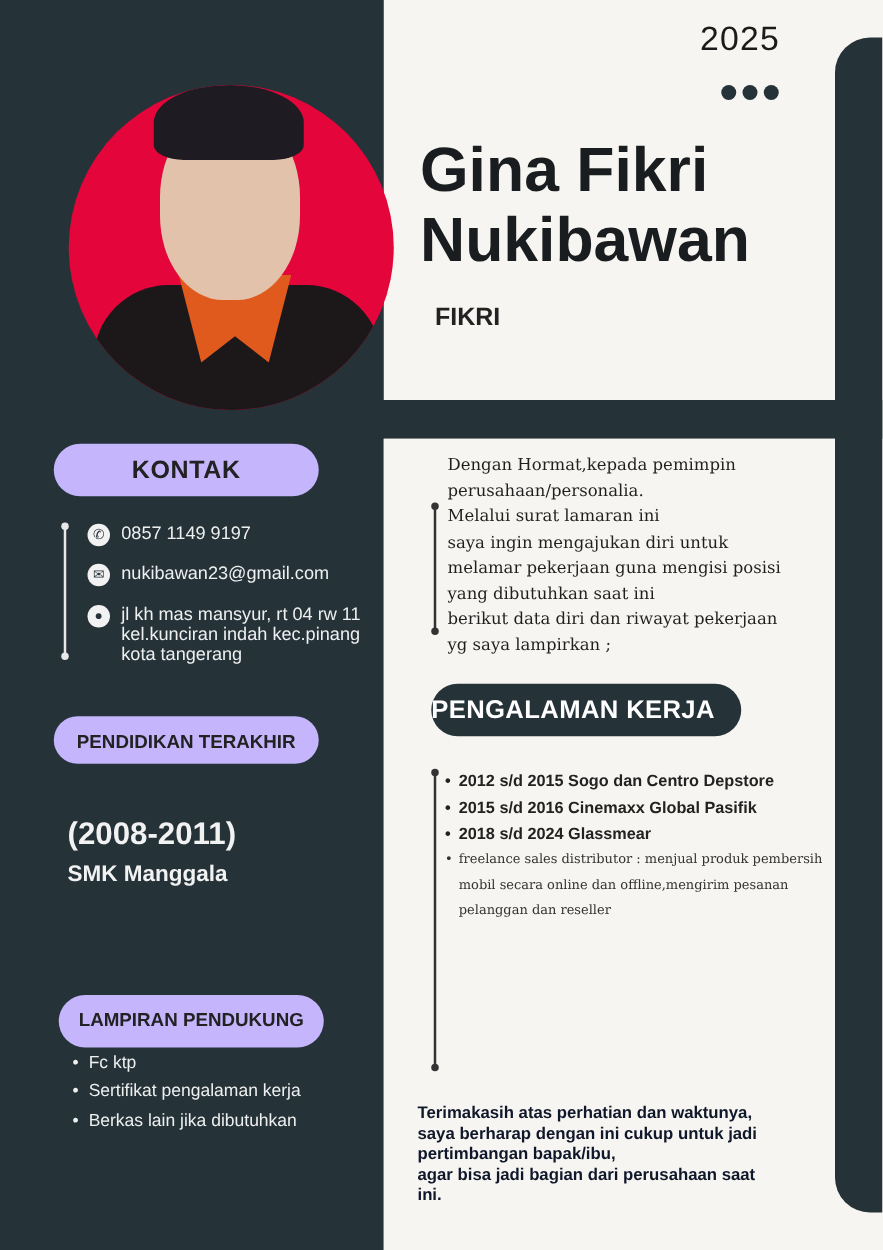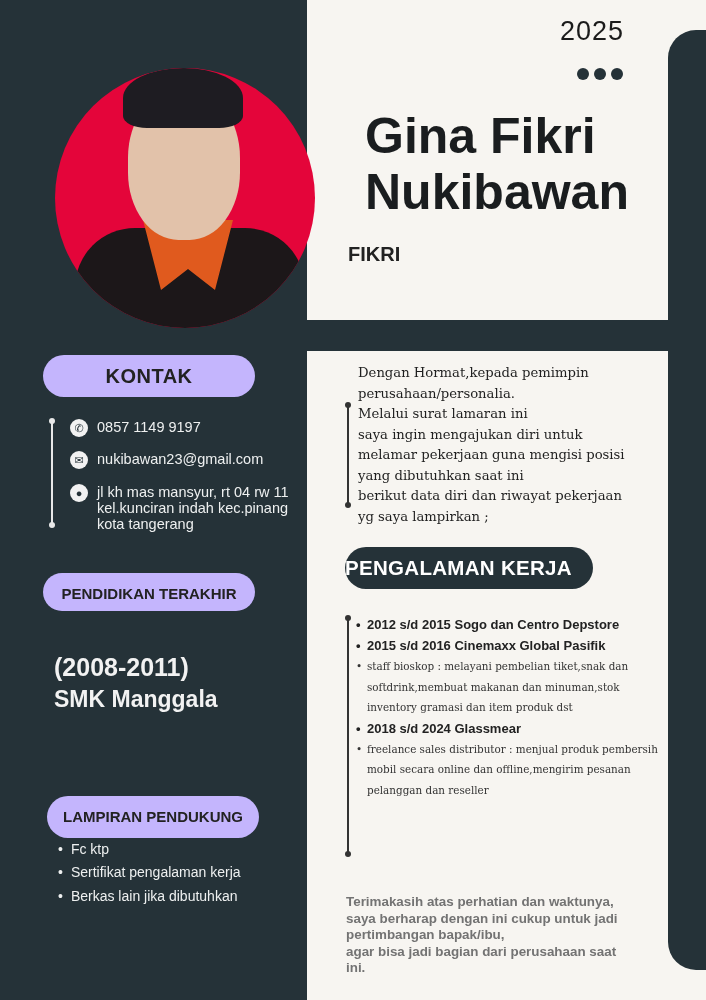--- a/index.html
+++ b/index.html
@@ -13,59 +13,59 @@
 
     #photo { position:absolute; left:55px; top:68px; width:260px; height:260px; border-radius:50%; background:#e4053a; overflow:hidden; }
     #photo .hair { position:absolute; left:68px; top:0; width:120px; height:60px; background:#1e1c22; border-radius:50% 50% 20% 20%; }
     #photo .face { position:absolute; left:73px; top:22px; width:112px; height:150px; background:#e2c2aa; border-radius:45% 45% 45% 45%; }
     #photo .body { position:absolute; left:20px; top:160px; width:230px; height:140px; background:#1c1719; border-radius:60px 60px 0 0; }
     #photo .collar { position:absolute; left:88px; top:152px; width:90px; height:70px; background:#e05a1e; clip-path:polygon(0 0,100% 0,80% 100%,50% 70%,20% 100%); }
 
     #year { position:absolute; left:560px; top:16px; font-size:27px; color:#1b1b1b; font-family:"Liberation Sans", sans-serif; letter-spacing:1px; }
     #dots { position:absolute; left:577px; top:68px; display:flex; gap:5px; }
     #dots span { width:12px; height:12px; border-radius:50%; background:#253238; display:block; }
-    #name { position:absolute; left:365px; top:108px; font-family:"Liberation Sans", sans-serif; font-weight:bold; font-size:50px; line-height:56px; color:#1a1d1f; margin:0; }
+    #name { position:absolute; left:336px; top:108px; font-family:"Liberation Sans", sans-serif; font-weight:bold; font-size:50px; line-height:56px; color:#1a1d1f; margin:0; }
     #nickname { position:absolute; left:348px; top:243px; font-family:"Liberation Sans", sans-serif; font-weight:bold; font-size:20px; color:#222; }
 
     .pill { position:absolute; background:#c4b5fd; border-radius:22px; color:#222; font-family:"Liberation Sans", sans-serif; font-weight:bold; text-align:center; }
     #kontak-pill { left:43px; top:355px; width:212px; height:42px; line-height:42px; font-size:20px; letter-spacing:0.5px; }
     #edu-pill { left:43px; top:573px; width:212px; height:38px; line-height:42px; font-size:15px; }
     #lamp-pill { left:47px; top:796px; width:212px; height:42px; line-height:42px; font-size:15px; }
 
     .vline { position:absolute; width:2px; background:#e8e8e8; }
     .vline::before, .vline::after { content:""; position:absolute; left:-2px; width:6px; height:6px; border-radius:50%; background:inherit; }
     .vline::before { top:-3px; } .vline::after { bottom:-3px; }
     #contact-line { left:51px; top:421px; height:104px; }
 
     .contact { position:absolute; left:70px; color:#eef0f0; font-family:"Liberation Sans", sans-serif; font-size:14.5px; line-height:16px; display:flex; align-items:flex-start; }
     .contact .ico { width:18px; height:18px; border-radius:50%; background:#f2f2f2; color:#253238; font-size:11px; text-align:center; line-height:18px; margin-right:9px; flex:none; }
     #c-phone { top:419px; } #c-email { top:451px; } #c-addr { top:484px; }
 
     #edu-years { position:absolute; left:54px; top:652px; color:#f2f2f2; font-family:"Liberation Sans", sans-serif; font-weight:bold; font-size:25px; line-height:30px; }
-    #edu-school { position:absolute; left:54px; top:684px; color:#f2f2f2; font-family:"Liberation Sans", sans-serif; font-weight:bold; font-size:23px; line-height:30px; }
+    #edu-school { position:absolute; left:54px; top:684px; color:#f2f2f2; font-family:"Liberation Sans", sans-serif; font-weight:bold; font-size:18px; line-height:30px; }
 
     #lamp-list { position:absolute; left:58px; top:838px; margin:0; padding:0; list-style:none; color:#eef0f0; font-family:"Liberation Sans", sans-serif; font-size:14px; line-height:23.3px; }
     #lamp-list li::before { content:"•"; margin-right:8px; }
 
     #letter-line { position:absolute; left:347px; top:405px; width:2px; height:100px; background:#333; }
     #letter-line::before, #letter-line::after { content:""; position:absolute; left:-2px; width:6px; height:6px; border-radius:50%; background:#333; }
     #letter-line::before { top:-3px; } #letter-line::after { bottom:-3px; }
     #letter { position:absolute; left:358px; top:363px; width:320px; font-family:"DejaVu Serif", serif; font-size:13.2px; line-height:20.5px; color:#1f1f1f; margin:0; white-space:pre-line; }
 
     #exp-pill { position:absolute; left:345px; top:547px; width:248px; height:42px; line-height:42px; background:#253238; border-radius:22px; color:#fff; font-family:"Liberation Sans", sans-serif; font-weight:bold; font-size:20.5px; text-align:left; letter-spacing:0.3px; }
     #exp-line { position:absolute; left:347px; top:618px; width:2px; height:236px; background:#333; }
     #exp-line::before, #exp-line::after { content:""; position:absolute; left:-2px; width:6px; height:6px; border-radius:50%; background:#333; }
     #exp-line::before { top:-3px; } #exp-line::after { bottom:-3px; }
     #exp-list { position:absolute; left:356px; top:614px; width:312px; margin:0; padding:0; list-style:none; color:#222; }
     #exp-list li { position:relative; padding-left:11px; }
     #exp-list li::before { content:"•"; position:absolute; left:0; }
     #exp-list li.head { font-family:"Liberation Sans", sans-serif; font-weight:bold; font-size:13px; line-height:21px; }
     #exp-list li.desc { font-family:"DejaVu Serif", serif; font-size:10.4px; line-height:20.5px; color:#333; }
 
-    #closing { position:absolute; left:334px; top:882px; width:330px; font-family:"Liberation Sans", sans-serif; font-weight:bold; font-size:13.4px; line-height:16.5px; color:#737373; margin:12px; white-space:pre-line; }
+    #closing { position:absolute; left:334px; top:882px; width:330px; font-family:"Liberation Sans", sans-serif; font-weight:bold; font-size:13.4px; line-height:16.5px; color:#0f172a; margin:0; white-space:pre-line; }
   </style>
 </head>
 <body>
 
 <div class="dark" id="left-col"></div>
 <div class="dark" id="mid-band"></div>
 <div class="dark" id="right-bar"></div>
 <div class="cream" id="lower-panel"></div>
 
 <div id="photo" title="Profile photo on red circular background">
@@ -123,21 +123,20 @@
 melamar pekerjaan guna mengisi posisi
 yang dibutuhkan saat ini
 berikut data diri dan riwayat pekerjaan
 yg saya lampirkan ;</p>
 
 <div id="exp-pill">PENGALAMAN KERJA</div>
 <div id="exp-line"></div>
 <ul id="exp-list">
   <li class="head">2012 s/d 2015 Sogo dan Centro Depstore</li>
   <li class="head">2015 s/d 2016 Cinemaxx Global Pasifik</li>
-  <li class="desc">staff bioskop : melayani pembelian tiket,snak dan softdrink,membuat makanan dan minuman,stok inventory gramasi dan item produk dst</li>
   <li class="head">2018 s/d 2024 Glassmear</li>
   <li class="desc">freelance sales distributor : menjual produk pembersih mobil secara online dan offline,mengirim pesanan pelanggan dan reseller</li>
 </ul>
 
 <p id="closing">Terimakasih atas perhatian dan waktunya,
 saya berharap dengan ini cukup untuk jadi
 pertimbangan bapak/ibu,
 agar bisa jadi bagian dari perusahaan saat
 ini.</p>
 

